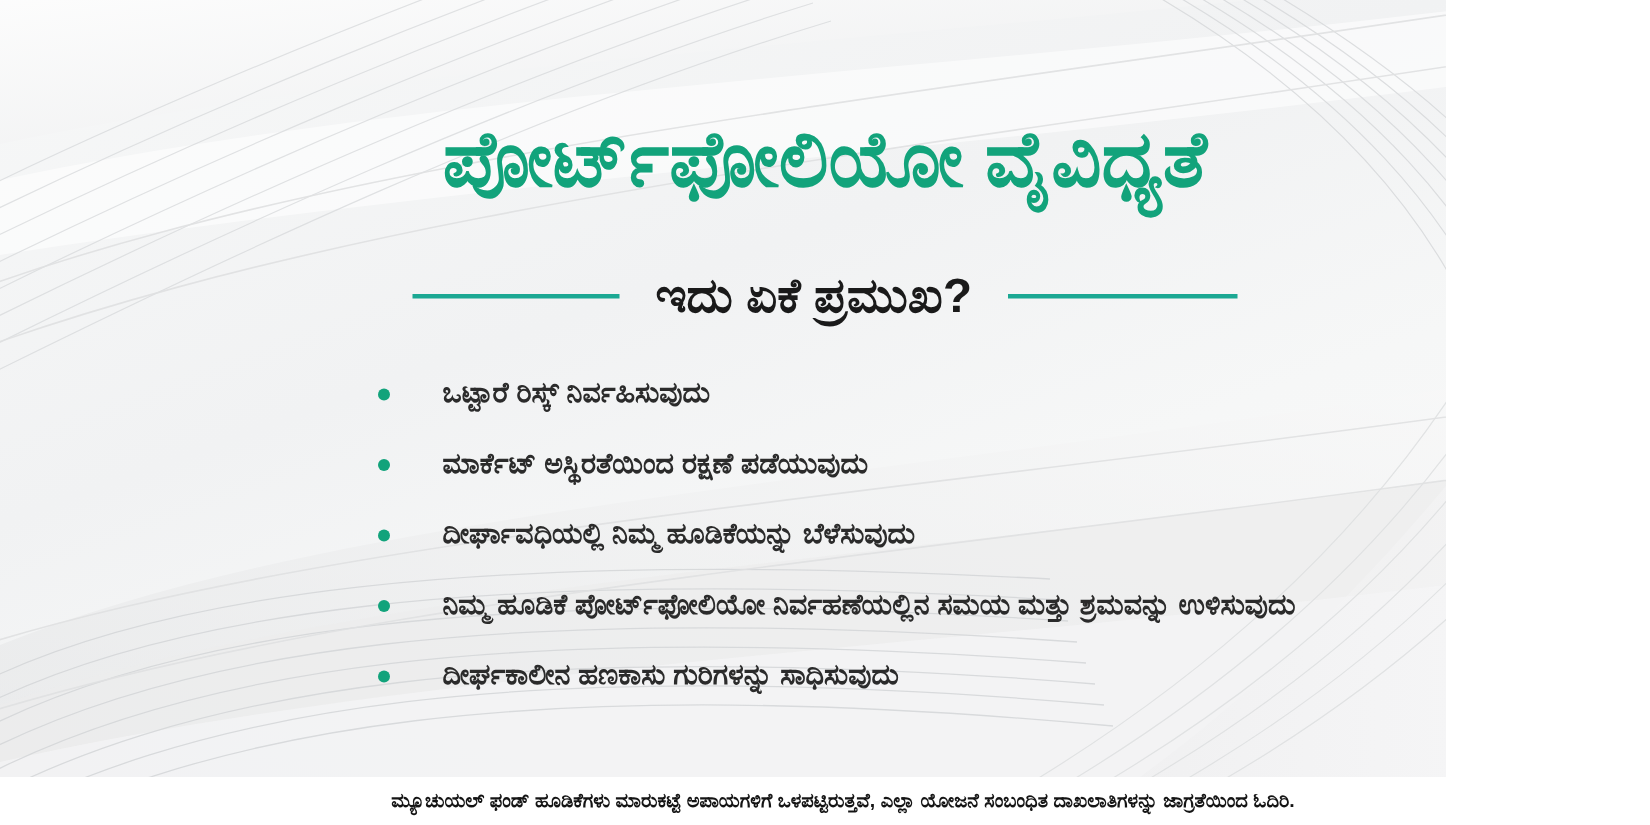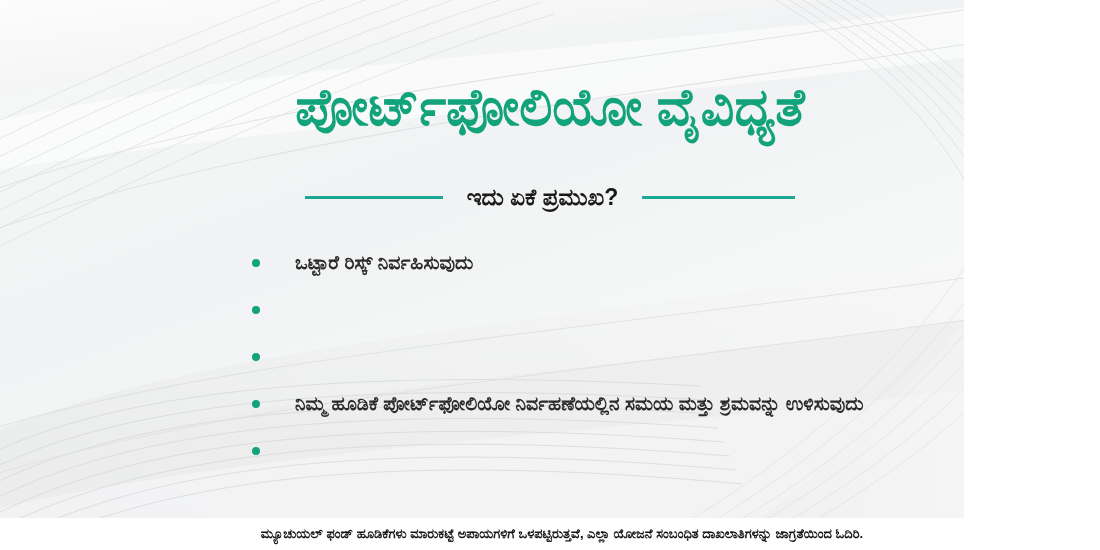--- a/index.html
+++ b/index.html
@@ -85,21 +85,21 @@
   .rule {
     width: 138px;
     height: 3px;
     background: #1ba893;
     flex: none;
   }
   .rule.right {
     width: 153px;
   }
   .subtitle {
-    font-size: 23px;
+    font-size: 32px;
     line-height: 34px;
     font-weight: bold;
     color: #1a1a1a;
     white-space: nowrap;
   }
 
   .bullets {
     position: absolute;
     left: 252px;
     top: 250px;
@@ -241,30 +241,33 @@
       <span class="rule right"></span>
     </div>
 
     <div class="bullets">
       <div class="bullet-item">
         <span class="bullet-dot"></span>
         <span class="bullet-text">ಒಟ್ಟಾರೆ ರಿಸ್ಕ್ ನಿರ್ವಹಿಸುವುದು</span>
       </div>
       <div class="bullet-item">
         <span class="bullet-dot"></span>
-      </div>
-      <div class="bullet-item">
-        <span class="bullet-dot"></span>
+        <span class="bullet-text">ಮಾರ್ಕೆಟ್ ಅಸ್ಥಿರತೆಯಿಂದ ರಕ್ಷಣೆ ಪಡೆಯುವುದು</span>
+      </div>
+      <div class="bullet-item">
+        <span class="bullet-dot"></span>
+        <span class="bullet-text">ದೀರ್ಘಾವಧಿಯಲ್ಲಿ ನಿಮ್ಮ ಹೂಡಿಕೆಯನ್ನು ಬೆಳೆಸುವುದು</span>
       </div>
       <div class="bullet-item wide">
         <span class="bullet-dot"></span>
         <span class="bullet-text">ನಿಮ್ಮ ಹೂಡಿಕೆ ಪೋರ್ಟ್‌ಫೋಲಿಯೋ ನಿರ್ವಹಣೆಯಲ್ಲಿನ ಸಮಯ ಮತ್ತು ಶ್ರಮವನ್ನು ಉಳಿಸುವುದು</span>
       </div>
       <div class="bullet-item">
         <span class="bullet-dot"></span>
+        <span class="bullet-text">ದೀರ್ಘಕಾಲೀನ ಹಣಕಾಸು ಗುರಿಗಳನ್ನು ಸಾಧಿಸುವುದು</span>
       </div>
     </div>
 
   </div>
 
   <div class="footer-text">ಮ್ಯೂಚುಯಲ್ ಫಂಡ್ ಹೂಡಿಕೆಗಳು ಮಾರುಕಟ್ಟೆ ಅಪಾಯಗಳಿಗೆ ಒಳಪಟ್ಟಿರುತ್ತವೆ, ಎಲ್ಲಾ ಯೋಜನೆ ಸಂಬಂಧಿತ ದಾಖಲಾತಿಗಳನ್ನು ಜಾಗ್ರತೆಯಿಂದ ಓದಿರಿ.</div>
 
 </div>
 
 </body></html>

